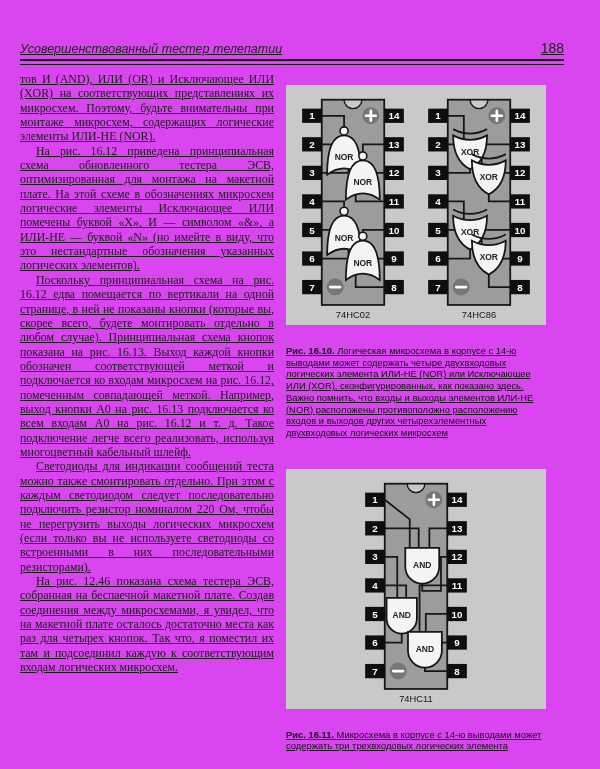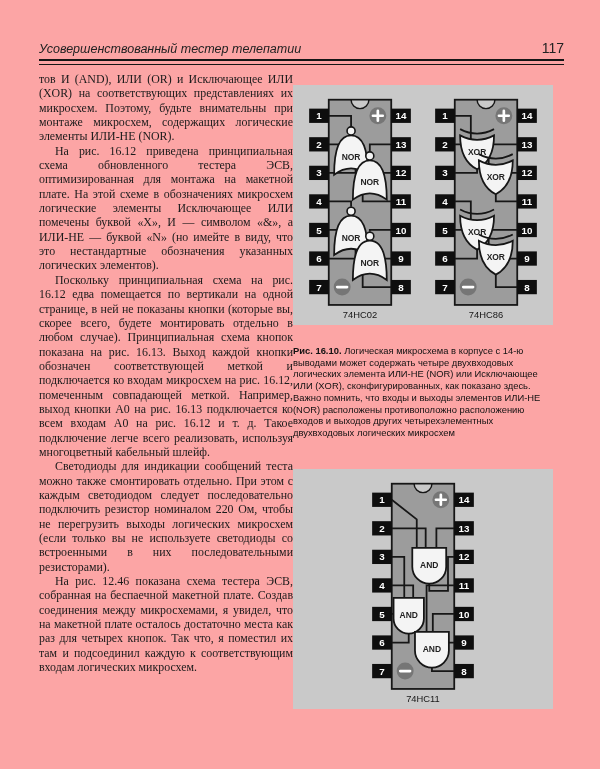--- a/index.html
+++ b/index.html
@@ -1,26 +1,26 @@
 <!DOCTYPE html>
 <html><head>
 <meta charset="utf-8">
 <style>
   html,body{margin:0;padding:0;background:#e8e8e8;}
   .page{
     width:600px;height:769px;box-sizing:border-box;position:relative;
-    margin:0 auto;background:#fca5a5;color:#1b1b1b;
+    margin:0 auto;background:#d946ef;color:#1b1b1b;
     font-family:"Liberation Serif",serif;
-    padding:40px 36px 0 39px;overflow:hidden;
+    padding:40px 36px 0 20px;overflow:hidden;text-decoration:underline;
   }
   .running-header{display:flex;justify-content:space-between;align-items:baseline;}
   .header-title{font-family:"Liberation Sans",sans-serif;font-style:italic;font-size:12.5px;color:#222;}
   .page-num{font-family:"Liberation Sans",sans-serif;font-size:14px;color:#222;}
   .header-rule{margin-top:3px;height:3px;border-top:2.5px solid #151515;border-bottom:1px solid #151515;}
-  .content{display:flex;margin-top:7px;}
+  .content{display:flex;gap:12px;margin-top:7px;}
   .col-left{width:254px;font-size:11.9px;line-height:14.35px;text-align:justify;}
   .col-left p{margin:0;text-indent:16px;}
   .col-left p.noindent{text-indent:0;}
   .col-right{width:260px;font-family:"Liberation Sans",sans-serif;}
   figure{margin:0;}
   figure.fig2{margin-top:30px;}
   figure.fig1{margin-top:13px;}
   .panel{background:#c9c9c9;height:240px;box-sizing:border-box;
          display:flex;justify-content:center;align-items:flex-start;gap:10px;padding-top:4px;}
   .chip-svg{width:116px;height:auto;display:block;}
@@ -30,21 +30,21 @@
   .gate-label{font-family:"Liberation Sans",sans-serif;font-weight:600;font-size:9.5px;fill:#222;text-anchor:middle;}
   .chip-label{font-family:"Liberation Sans",sans-serif;font-size:10.5px;fill:#161616;text-anchor:middle;}
 </style>
 </head>
 <body>
 
 <div class="page">
 
   <div class="running-header">
     <span class="header-title">Усовершенствованный тестер телепатии</span>
-    <span class="page-num">117</span>
+    <span class="page-num">188</span>
   </div>
   <div class="header-rule"></div>
 
   <div class="content">
 
     <div class="col-left">
       <p class="noindent">тов И (AND), ИЛИ (OR) и Исключающее ИЛИ (XOR) на соответствующих представлениях их микросхем. Поэтому, будьте внимательны при монтаже микросхем, содержащих логические элементы ИЛИ-НЕ (NOR).</p>
       <p>На рис. 16.12 приведена принципиальная схема обновленного тестера ЭСВ, оптимизированная для монтажа на макетной плате. На этой схеме в обозначениях микросхем логические элементы Исключающее ИЛИ помечены буквой «X», И — символом «&amp;», а ИЛИ-НЕ — буквой «N» (но имейте в виду, что это нестандартные обозначения указанных логических элементов).</p>
       <p>Поскольку принципиальная схема на рис. 16.12 едва помещается по вертикали на одной странице, в ней не показаны кнопки (которые вы, скорее всего, будете монтировать отдельно в любом случае). Принципиальная схема кнопок показана на рис. 16.13. Выход каждой кнопки обозначен соответствующей меткой и подключается ко входам микросхем на рис. 16.12, помеченным совпадающей меткой. Например, выход кнопки A0 на рис. 16.13 подключается ко всем входам A0 на рис. 16.12 и т. д. Такое подключение легче всего реализовать, используя многоцветный кабельный шлейф.</p>
       <p>Светодиоды для индикации сообщений теста можно также смонтировать отдельно. При этом с каждым светодиодом следует последовательно подключить резистор номиналом 220 Ом, чтобы не перегрузить выходы логических микросхем (если только вы не используете светодиоды со встроенными в них последовательными резисторами).</p>
@@ -235,17 +235,21 @@
               <text x="111" y="194" class="pin-num">9</text>
               <rect x="100" y="214" width="22" height="16" fill="#0e0e0e"></rect>
               <text x="111" y="226" class="pin-num">8</text>
               <circle cx="85" cy="30" r="9.5" fill="#767676"></circle>
               <path d="M79.5,30 H90.5 M85,24.5 V35.5" stroke="#ffffff" stroke-width="3" stroke-linecap="round" fill="none"></path>
               <circle cx="45" cy="222" r="9.5" fill="#767676"></circle>
               <path d="M39.5,222 H50.5" stroke="#ffffff" stroke-width="3" stroke-linecap="round" fill="none"></path>
               <text x="65" y="257" class="chip-label">74HC11</text>
             </svg>
           </div>
+        <figcaption>
+          <b>Рис. 16.11.</b>
+          <span>Микросхема в корпусе с 14-ю выводами может содержать три трехвходовых логических элемента</span>
+        </figcaption>
       </figure>
 
     </div>
   </div>
 </div>
 
 </body></html>

